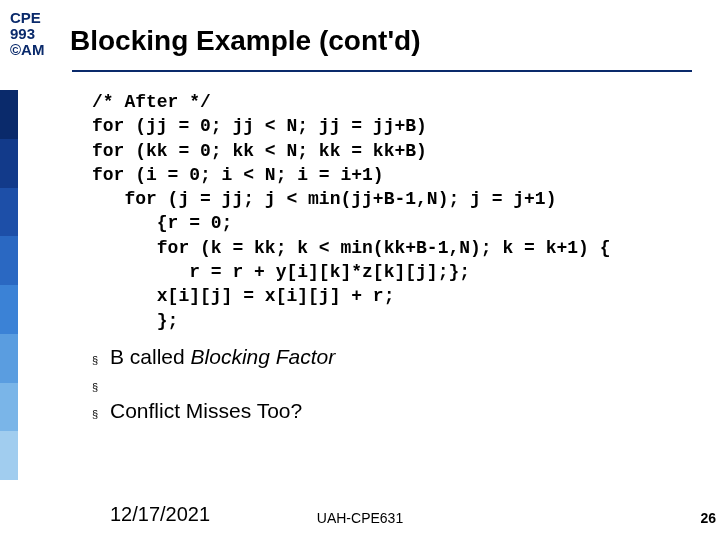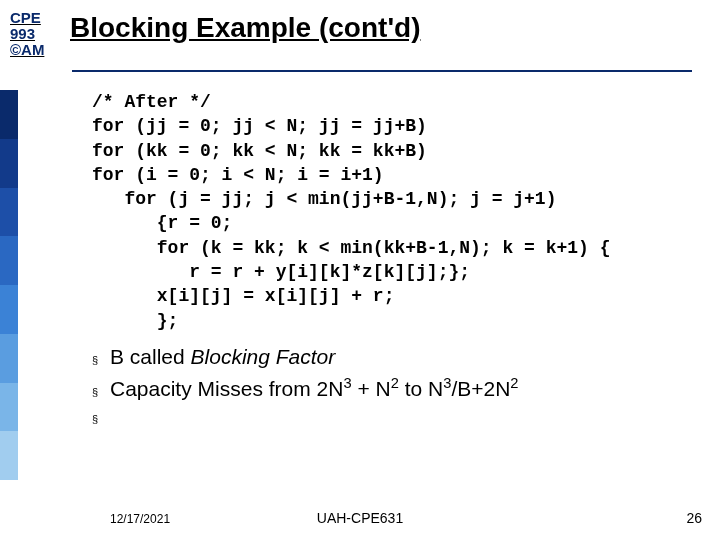--- a/index.html
+++ b/index.html
@@ -28,22 +28,21 @@
   .s5 { background: #3b82d6; }
   .s6 { background: #5a9de0; }
   .s7 { background: #7ab5e8; }
   .s8 { background: #a1cdef; }
   .header {
     position: absolute;
     top: 10px;
     left: 10px;
     right: 10px;
     display: flex;
-    align-items: flex-start;
-    text-decoration: underline;
+    align-items: flex-end;
   }
   .course {
     color: #0a2a6b;
     font-weight: bold;
     font-size: 15px;
     line-height: 1.05;
     width: 50px;
   }
   .title {
     color: #000;
@@ -97,38 +96,39 @@
     position: absolute;
     bottom: 14px;
     left: 0;
     right: 0;
     height: 20px;
   }
   .date {
     position: absolute;
     left: 110px;
     bottom: 0;
-    font-size: 12px;
+    font-size: 20px;
     color: #000;
   }
   .uah {
     position: absolute;
     left: 0;
     right: 0;
     bottom: 0;
     text-align: center;
     font-size: 14px;
     color: #000;
   }
   .pagenum {
     position: absolute;
-    right: 18px;
+    right: 4px;
     bottom: 0;
     font-size: 14px;
     color: #000;
+    font-weight: bold;
   }
   .sup { font-size: 0.7em; vertical-align: super; }
   .em { font-style: italic; }
 </style>
 </head>
 <body>
 
 <div class="left-stripes">
   <div class="stripe s1"></div>
   <div class="stripe s2"></div>
@@ -164,26 +164,24 @@
 
 <div class="bullets">
   <div class="bullet-row">
     <div class="bullet-mark">§</div>
     <div class="bullet-text">
       <span>B called </span><span class="em">Blocking Factor</span>
     </div>
   </div>
   <div class="bullet-row">
     <div class="bullet-mark">§</div>
-    <div class="bullet-text">
-      <span>Capacity Misses from 2N</span><span class="sup">3</span><span> + N</span><span class="sup">2</span><span> to N</span><span class="sup">3</span><span>/B+2N</span><span class="sup">2</span>
-    </div>
   </div>
   <div class="bullet-row">
     <div class="bullet-mark">§</div>
+    <div class="bullet-text">Conflict Misses Too?</div>
   </div>
 </div>
 
 <div class="footer">
   <div class="date">12/17/2021</div>
   <div class="uah">UAH-CPE631</div>
   <div class="pagenum">26</div>
 </div>
 
 </body></html>

